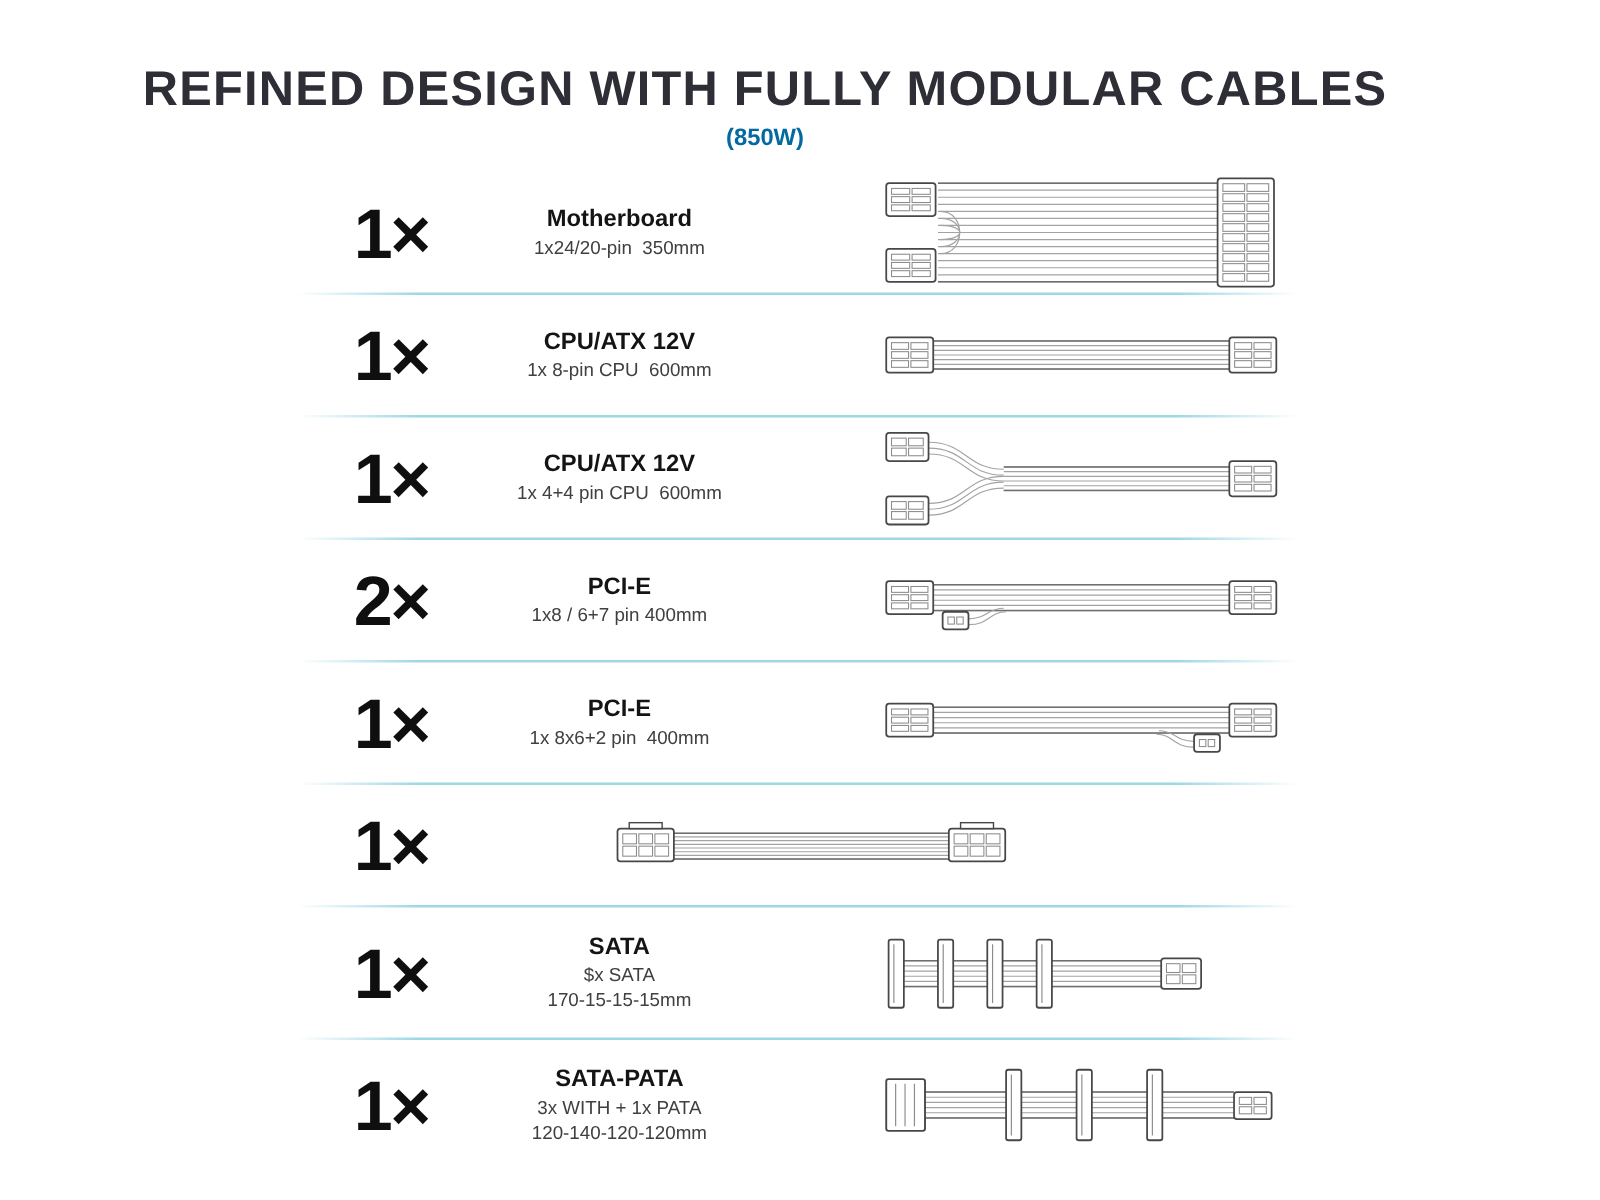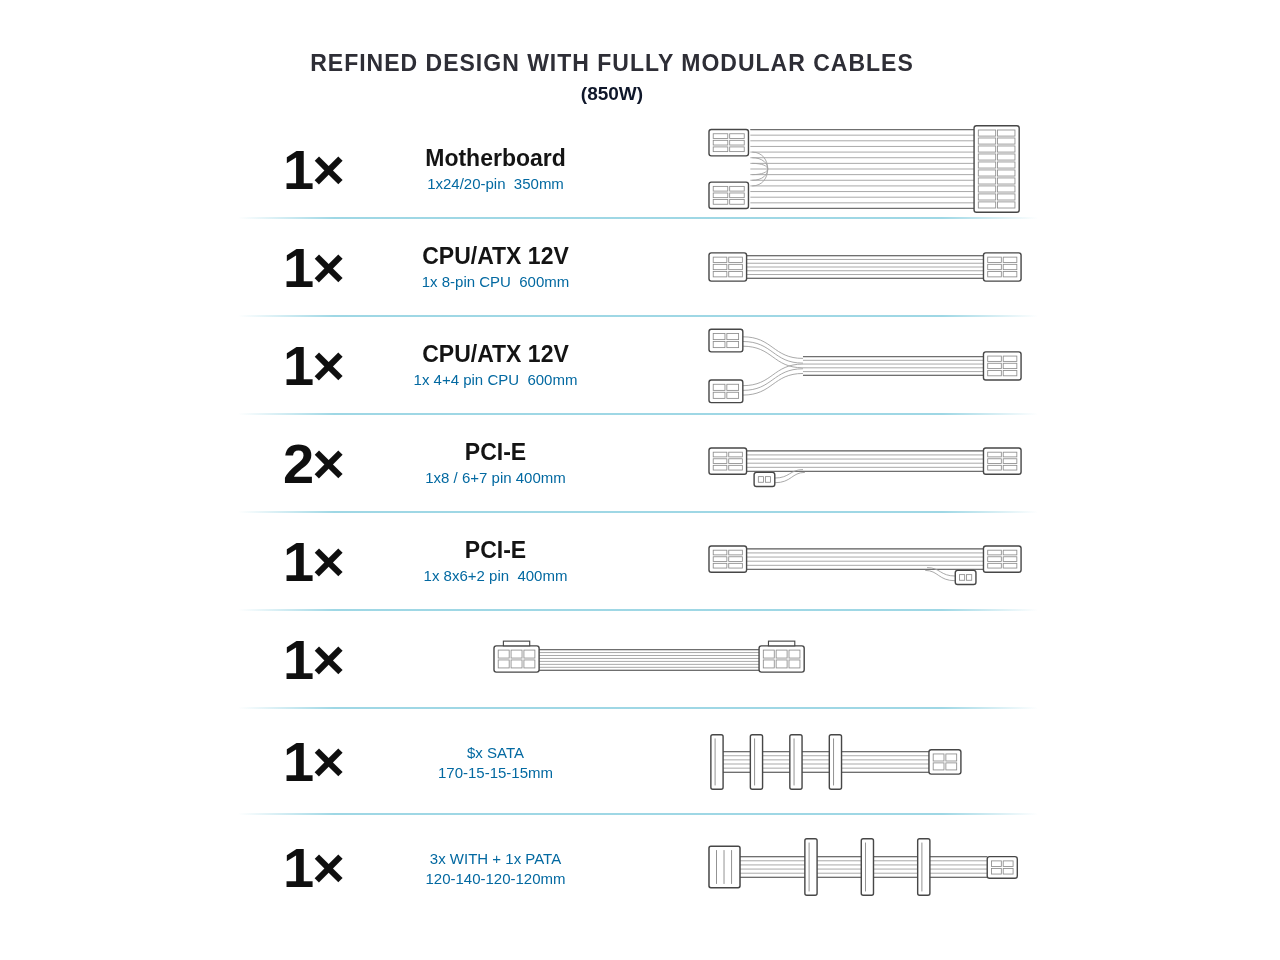--- a/index.html
+++ b/index.html
@@ -1,27 +1,27 @@
 <!DOCTYPE html>
 <html><head>
 <meta charset="utf-8">
 <style>
   *{margin:0;padding:0;box-sizing:border-box;}
   html,body{width:1280px;height:960px;background:#ffffff;overflow:hidden;
     font-family:"Liberation Sans",sans-serif;color:#1a1a1a;}
   .header{text-align:center;margin-top:50px;margin-right:56px;}
-  .title{font-size:23px;font-weight:700;letter-spacing:1px;color:#2e2e36;}
-  .subtitle{font-size:19px;font-weight:700;margin-top:6px;color:#0f172a;}
+  .title{font-size:39px;font-weight:700;letter-spacing:1px;color:#2e2e36;}
+  .subtitle{font-size:19px;font-weight:700;margin-top:6px;color:#0369a1;}
   .content{width:800px;margin:16px 0 0 238px;}
   .row{display:flex;align-items:center;height:96px;}
   .row.tall{height:104px;}
   .qty{width:150px;font-size:56px;font-weight:700;text-align:center;color:#0f0f0f;letter-spacing:-2px;}
   .label{width:215px;text-align:center;}
-  .name{font-size:23px;font-weight:700;color:#141414;}
-  .spec{font-size:15px;margin-top:3px;white-space:pre-wrap;color:#0369a1;line-height:1.15;}
+  .name{font-size:19px;font-weight:700;color:#141414;}
+  .spec{font-size:15px;margin-top:3px;white-space:pre-wrap;color:#404040;line-height:1.15;}
   .spec:empty{display:none;}
   .cable{margin-left:90px;width:345px;height:94px;display:flex;align-items:center;}
   .cable svg{display:block;}
   .divider{height:2px;border-radius:1px;
     background:linear-gradient(90deg,rgba(170,220,232,0) 0%,rgba(148,211,226,.9) 12%,rgba(148,211,226,.9) 88%,rgba(170,220,232,0) 100%);}
 </style>
 </head>
 <body>
 
 <div class="header">
@@ -307,20 +307,21 @@
             <rect x="298" y="31" width="28" height="5" fill="#fff" stroke="#474747" stroke-width="1.2"></rect>
           </g>
         </svg>
       </div>
   </div>
   <div class="divider"></div>
 
   <div class="row tall">
     <div class="qty">1×</div>
     <div class="label">
+      <div class="name">SATA</div>
       <div class="spec">$x SATA</div>
       <div class="spec">170-15-15-15mm</div>
     </div>
     <div class="cable">
         <svg viewBox="0 0 345 100" width="345" height="94">
           <g>
             <line x1="14" y1="40" x2="240" y2="40" stroke="#a3a3a3" stroke-width="1"></line>
             <line x1="14" y1="44.4" x2="240" y2="44.4" stroke="#a3a3a3" stroke-width="1"></line>
             <line x1="14" y1="48.8" x2="240" y2="48.8" stroke="#a3a3a3" stroke-width="1"></line>
             <line x1="14" y1="53.2" x2="240" y2="53.2" stroke="#a3a3a3" stroke-width="1"></line>
@@ -343,20 +344,21 @@
             <rect x="258" y="52" width="11.5" height="7.5" fill="#fff" stroke="#8c8c8c" stroke-width="0.9"></rect>
           </g>
         </svg>
       </div>
   </div>
   <div class="divider"></div>
 
   <div class="row tall">
     <div class="qty">1×</div>
     <div class="label">
+      <div class="name">SATA-PATA</div>
       <div class="spec">3x WITH + 1x PATA</div>
       <div class="spec">120-140-120-120mm</div>
     </div>
     <div class="cable">
         <svg viewBox="0 0 345 100" width="345" height="94">
           <g>
             <line x1="38" y1="39" x2="302" y2="39" stroke="#a3a3a3" stroke-width="1"></line>
             <line x1="38" y1="43.4" x2="302" y2="43.4" stroke="#a3a3a3" stroke-width="1"></line>
             <line x1="38" y1="47.8" x2="302" y2="47.8" stroke="#a3a3a3" stroke-width="1"></line>
             <line x1="38" y1="52.2" x2="302" y2="52.2" stroke="#a3a3a3" stroke-width="1"></line>

